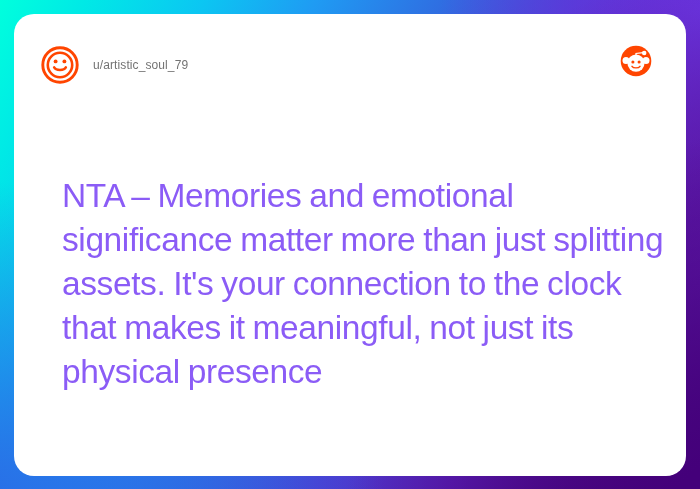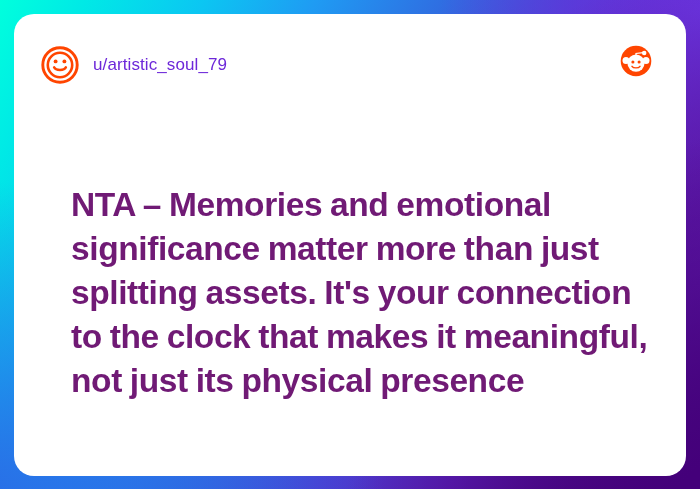--- a/index.html
+++ b/index.html
@@ -66,22 +66,22 @@
 
   .avatar {
     width: 40px;
     height: 40px;
     flex: 0 0 auto;
     display: block;
   }
 
   .username {
     margin-left: 13px;
-    font-size: 17px;
-    color: #6d28d9;
+    font-size: 12px;
+    color: #737373;
     letter-spacing: 0.1px;
     white-space: nowrap;
   }
 
   .brand-logo {
     position: absolute;
     right: 8px;
     top: 5px;
     width: 32px;
     height: 32px;
@@ -90,27 +90,27 @@
 
   
   .card-body {
     position: absolute;
     left: 40px;
     top: 152px;
     width: 620px;
   }
 
   .body-text {
-    margin: 17px;
+    margin: 8px;
     font-size: 33.5px;
     line-height: 44px;
-    color: #701a75;
+    color: #8b5cf6;
     letter-spacing: -0.4px;
     word-spacing: -1px;
-    font-weight: 700;
+    font-weight: 400;
   }
 </style>
 </head>
 <body>
 
 <div id="stage">
 
   <div class="backdrop"></div>
 
   <div class="card">

